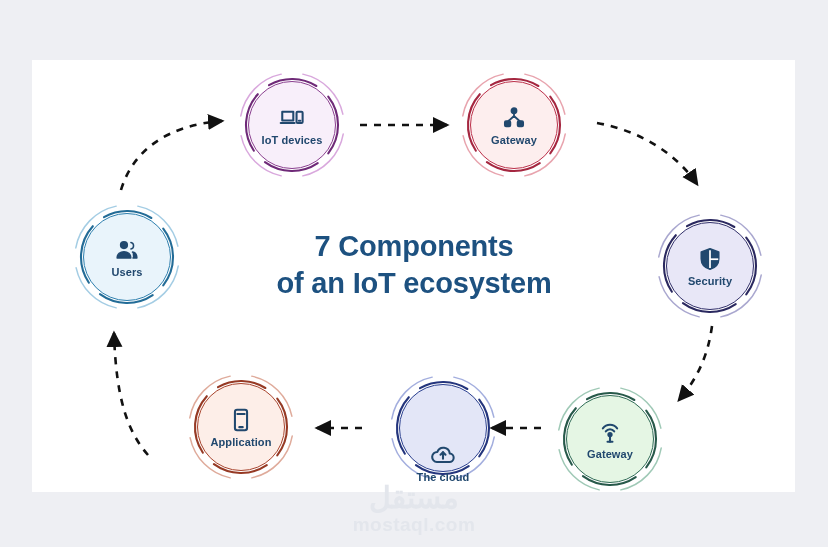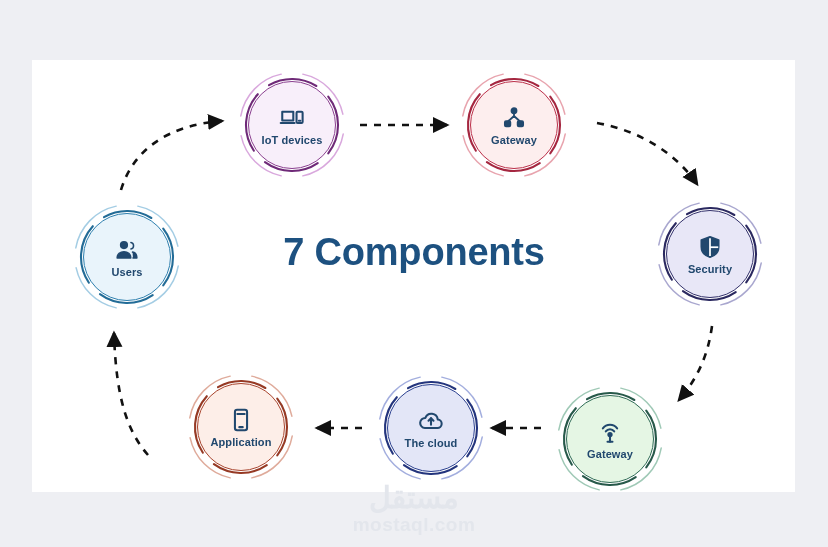--- a/index.html
+++ b/index.html
@@ -63,21 +63,21 @@
   .arcs svg{display:block;width:110px;height:110px;}
 
   
   .title{
     position:absolute;
     left:214px;top:228px;
     width:400px;
     text-align:center;
     color:#1d5180;
     font-weight:bold;
-    font-size:38px;
+    font-size:29px;
     line-height:1.28;
     letter-spacing:-.2px;
   }
   .title .l2{display:block;}
 
   
   .watermark{
     position:absolute;
     left:0;top:482px;
     width:828px;
@@ -173,21 +173,21 @@
             <svg viewBox="0 0 24 24" fill="#21486e" stroke="#21486e" stroke-width="1.7" stroke-linecap="round" stroke-linejoin="round">
               <circle cx="12" cy="5.2" r="2.3"></circle>
               <path d="M12 7.6v2.6M12 10.2 6.6 15M12 10.2 17.4 15" fill="none"></path>
               <rect x="3.6" y="15" width="5" height="4.6" rx="1"></rect>
               <rect x="15.4" y="15" width="5" height="4.6" rx="1"></rect>
             </svg>
           </span>
           <span class="lbl">Gateway</span>
         </div>
       </div>
-      <div class="node" style="left: 655px; top: 199px;">
+      <div class="node" style="left: 655px; top: 211px;">
         <div class="arcs">
           <svg viewBox="0 0 110 110" xmlns="http://www.w3.org/2000/svg">
             <path d="M65.81,4.14 A52,52 0 0 1 105.86,44.19" fill="none" stroke="#a9a7cf" stroke-width="1.5" stroke-linecap="round"></path>
             <path d="M106.21,64.03 A52,52 0 0 1 65.81,105.86" fill="none" stroke="#a9a7cf" stroke-width="1.5" stroke-linecap="round"></path>
             <path d="M44.19,105.86 A52,52 0 0 1 4.14,65.81" fill="none" stroke="#a9a7cf" stroke-width="1.5" stroke-linecap="round"></path>
             <path d="M3.79,45.97 A52,52 0 0 1 44.19,4.14" fill="none" stroke="#a9a7cf" stroke-width="1.5" stroke-linecap="round"></path>
             <path d="M91.25,26.68 A46,46 0 0 1 91.25,83.32" fill="none" stroke="#2b2960" stroke-width="2.1" stroke-linecap="round"></path>
             <path d="M80.72,93.14 A46,46 0 0 1 27.96,92.21" fill="none" stroke="#2b2960" stroke-width="2.1" stroke-linecap="round"></path>
             <path d="M16.86,80.72 A46,46 0 0 1 20.82,24.22" fill="none" stroke="#2b2960" stroke-width="2.1" stroke-linecap="round"></path>
             <path d="M32.00,15.16 A46,46 0 0 1 79.38,15.99" fill="none" stroke="#2b2960" stroke-width="2.1" stroke-linecap="round"></path>
@@ -225,21 +225,21 @@
               <path d="M5.4 8.6a8.3 8.3 0 0 1 13.2 0"></path>
               <path d="M8.1 11.4a4.9 4.9 0 0 1 7.8 0"></path>
               <circle cx="12" cy="14.4" r="1.5" fill="#21486e"></circle>
               <path d="M12 15.9v5.1"></path>
               <path d="M9.7 21h4.6"></path>
             </svg>
           </span>
           <span class="lbl">Gateway</span>
         </div>
       </div>
-      <div class="node" style="left: 376px; top: 373px;">
+      <div class="node" style="left: 388px; top: 373px; justify-content: flex-end;">
         <div class="arcs">
           <svg viewBox="0 0 110 110" xmlns="http://www.w3.org/2000/svg">
             <path d="M65.81,4.14 A52,52 0 0 1 105.86,44.19" fill="none" stroke="#a3aede" stroke-width="1.5" stroke-linecap="round"></path>
             <path d="M106.21,64.03 A52,52 0 0 1 65.81,105.86" fill="none" stroke="#a3aede" stroke-width="1.5" stroke-linecap="round"></path>
             <path d="M44.19,105.86 A52,52 0 0 1 4.14,65.81" fill="none" stroke="#a3aede" stroke-width="1.5" stroke-linecap="round"></path>
             <path d="M3.79,45.97 A52,52 0 0 1 44.19,4.14" fill="none" stroke="#a3aede" stroke-width="1.5" stroke-linecap="round"></path>
             <path d="M91.25,26.68 A46,46 0 0 1 91.25,83.32" fill="none" stroke="#24357d" stroke-width="2.1" stroke-linecap="round"></path>
             <path d="M80.72,93.14 A46,46 0 0 1 27.96,92.21" fill="none" stroke="#24357d" stroke-width="2.1" stroke-linecap="round"></path>
             <path d="M16.86,80.72 A46,46 0 0 1 20.82,24.22" fill="none" stroke="#24357d" stroke-width="2.1" stroke-linecap="round"></path>
             <path d="M32.00,15.16 A46,46 0 0 1 79.38,15.99" fill="none" stroke="#24357d" stroke-width="2.1" stroke-linecap="round"></path>
@@ -305,20 +305,21 @@
               <path d="M17.1 13.9c2.4.5 4 2.5 4 5.4h-3.6"></path>
             </svg>
           </span>
           <span class="lbl">Users</span>
         </div>
       </div>
     </div>
 
   <div class="title">
     <span>7 Components</span>
+    <span class="l2">of an IoT ecosystem</span>
   </div>
 
   <div class="watermark">
     <div class="wm-ar">مستقل</div>
     <div class="wm-en">mostaql.com</div>
   </div>
 
 </div>
 
 </body></html>

